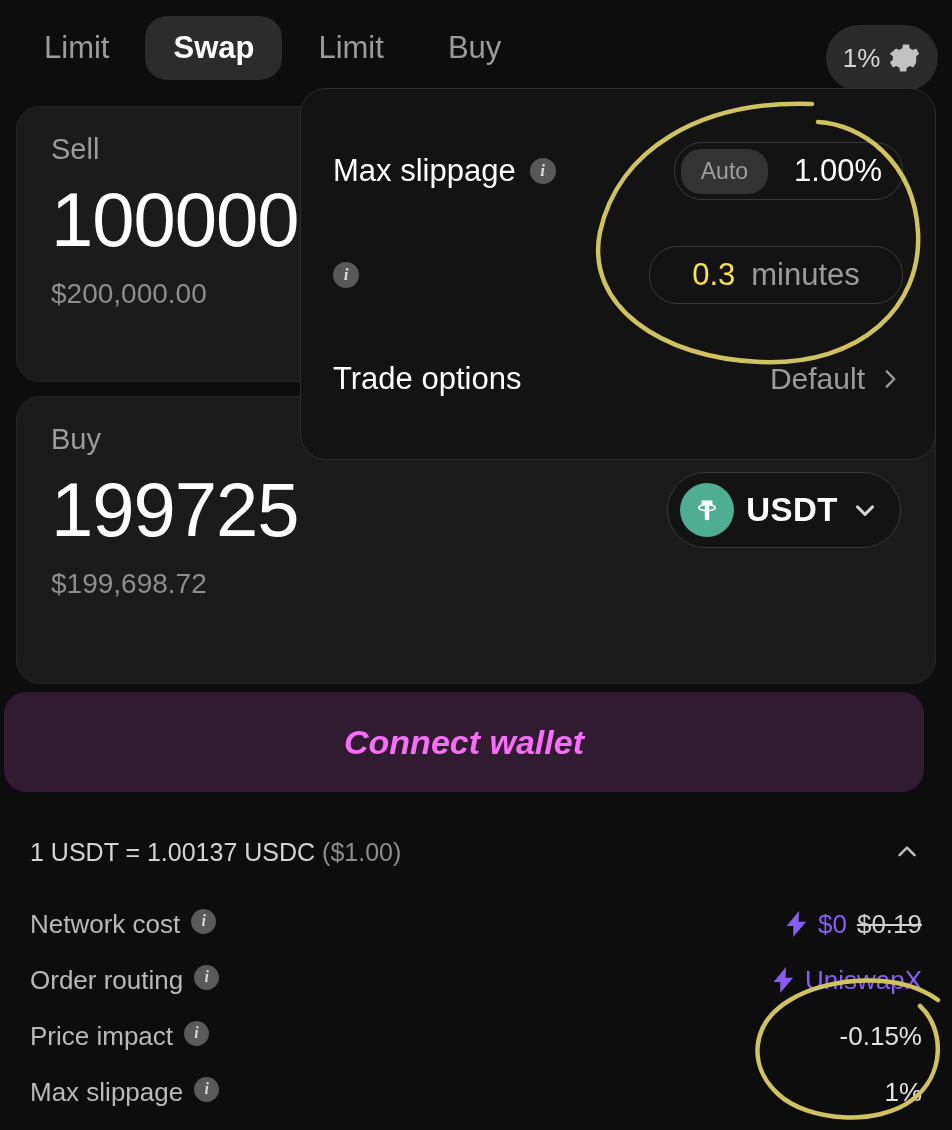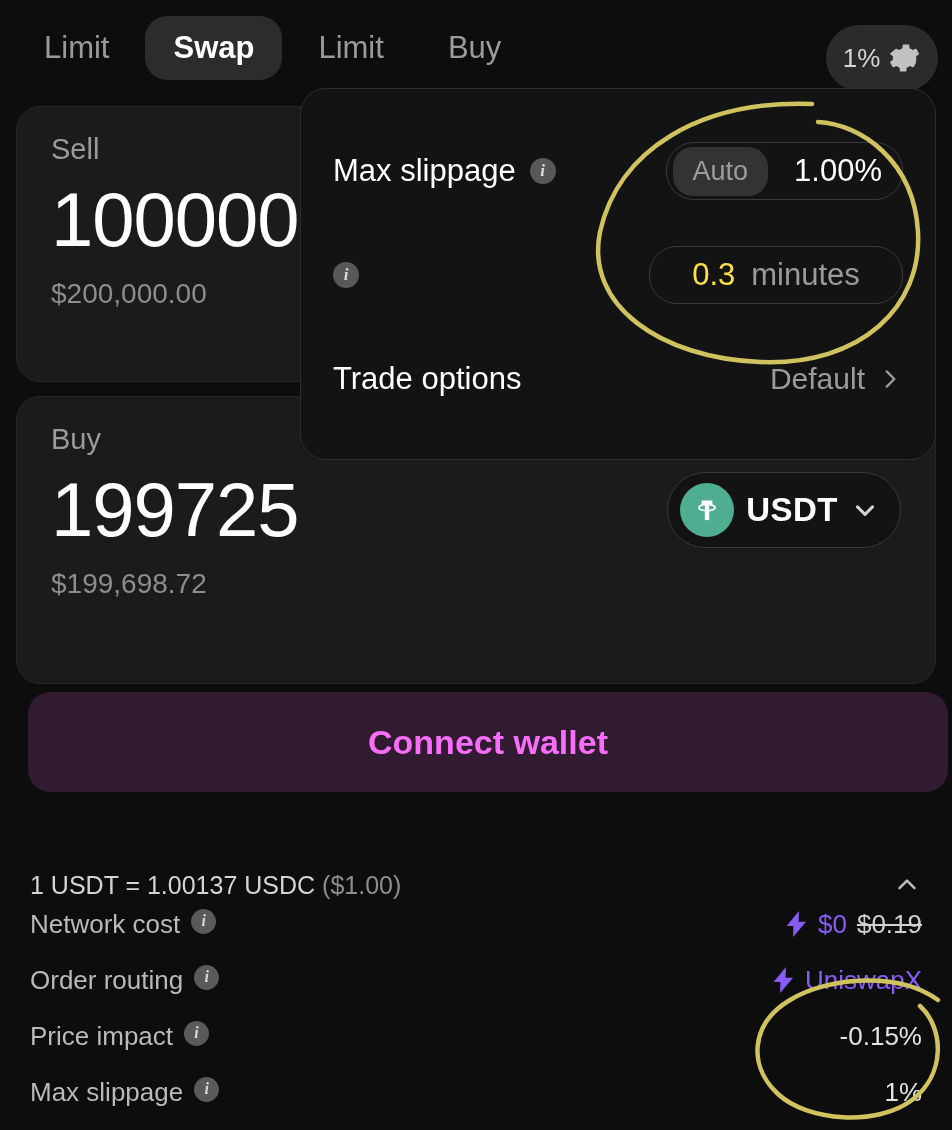--- a/index.html
+++ b/index.html
@@ -91,36 +91,36 @@
     flex: 0 0 auto;
   }
   .token-sym {
     font-size: 33px; color: #fff; font-weight: 700;
     letter-spacing: 0.5px;
   }
   .chev-dn { width: 30px; height: 30px; }
 
   
   .connect {
-    position: absolute; left: 28px; top: 692px;
+    position: absolute; left: 4px; top: 692px;
     width: 920px; height: 100px;
     background: #311b31;
     border-radius: 22px;
     display: flex; align-items: center; justify-content: center;
     font-size: 34px; font-weight: 700; color: #f96dfb;
     cursor: pointer;
+    font-style: italic;
   }
 
   
   .rate-row {
     position: absolute; left: 30px; top: 832px;
     width: 892px; height: 40px;
     display: flex; align-items: center; justify-content: space-between;
     cursor: pointer;
-    margin-top: 33px;
   }
   .rate-text { font-size: 25px; color: #d4d4d4; }
   .rate-text .dim { color: #8d8d8d; }
   .chev-up { width: 30px; height: 30px; }
 
   .detail-rows {
     position: absolute; left: 30px; top: 896px;
     width: 892px;
   }
   .drow {
@@ -175,21 +175,21 @@
     border: 1px solid #3a3a3a;
     border-radius: 28px;
     height: 58px;
     padding: 0 20px 0 6px;
     background: #131313;
     cursor: pointer;
   }
   .auto-pill {
     background: #333333;
     color: #9d9d9d;
-    font-size: 27px;
+    font-size: 23px;
     padding: 9px 20px;
     border-radius: 20px;
     cursor: pointer;
   }
   .slip-val {
     font-size: 31px; color: #ffffff;
     margin-left: 26px; white-space: nowrap;
   }
   .pfield.deadline {
     padding: 0 22px; justify-content: center; min-width: 254px;

